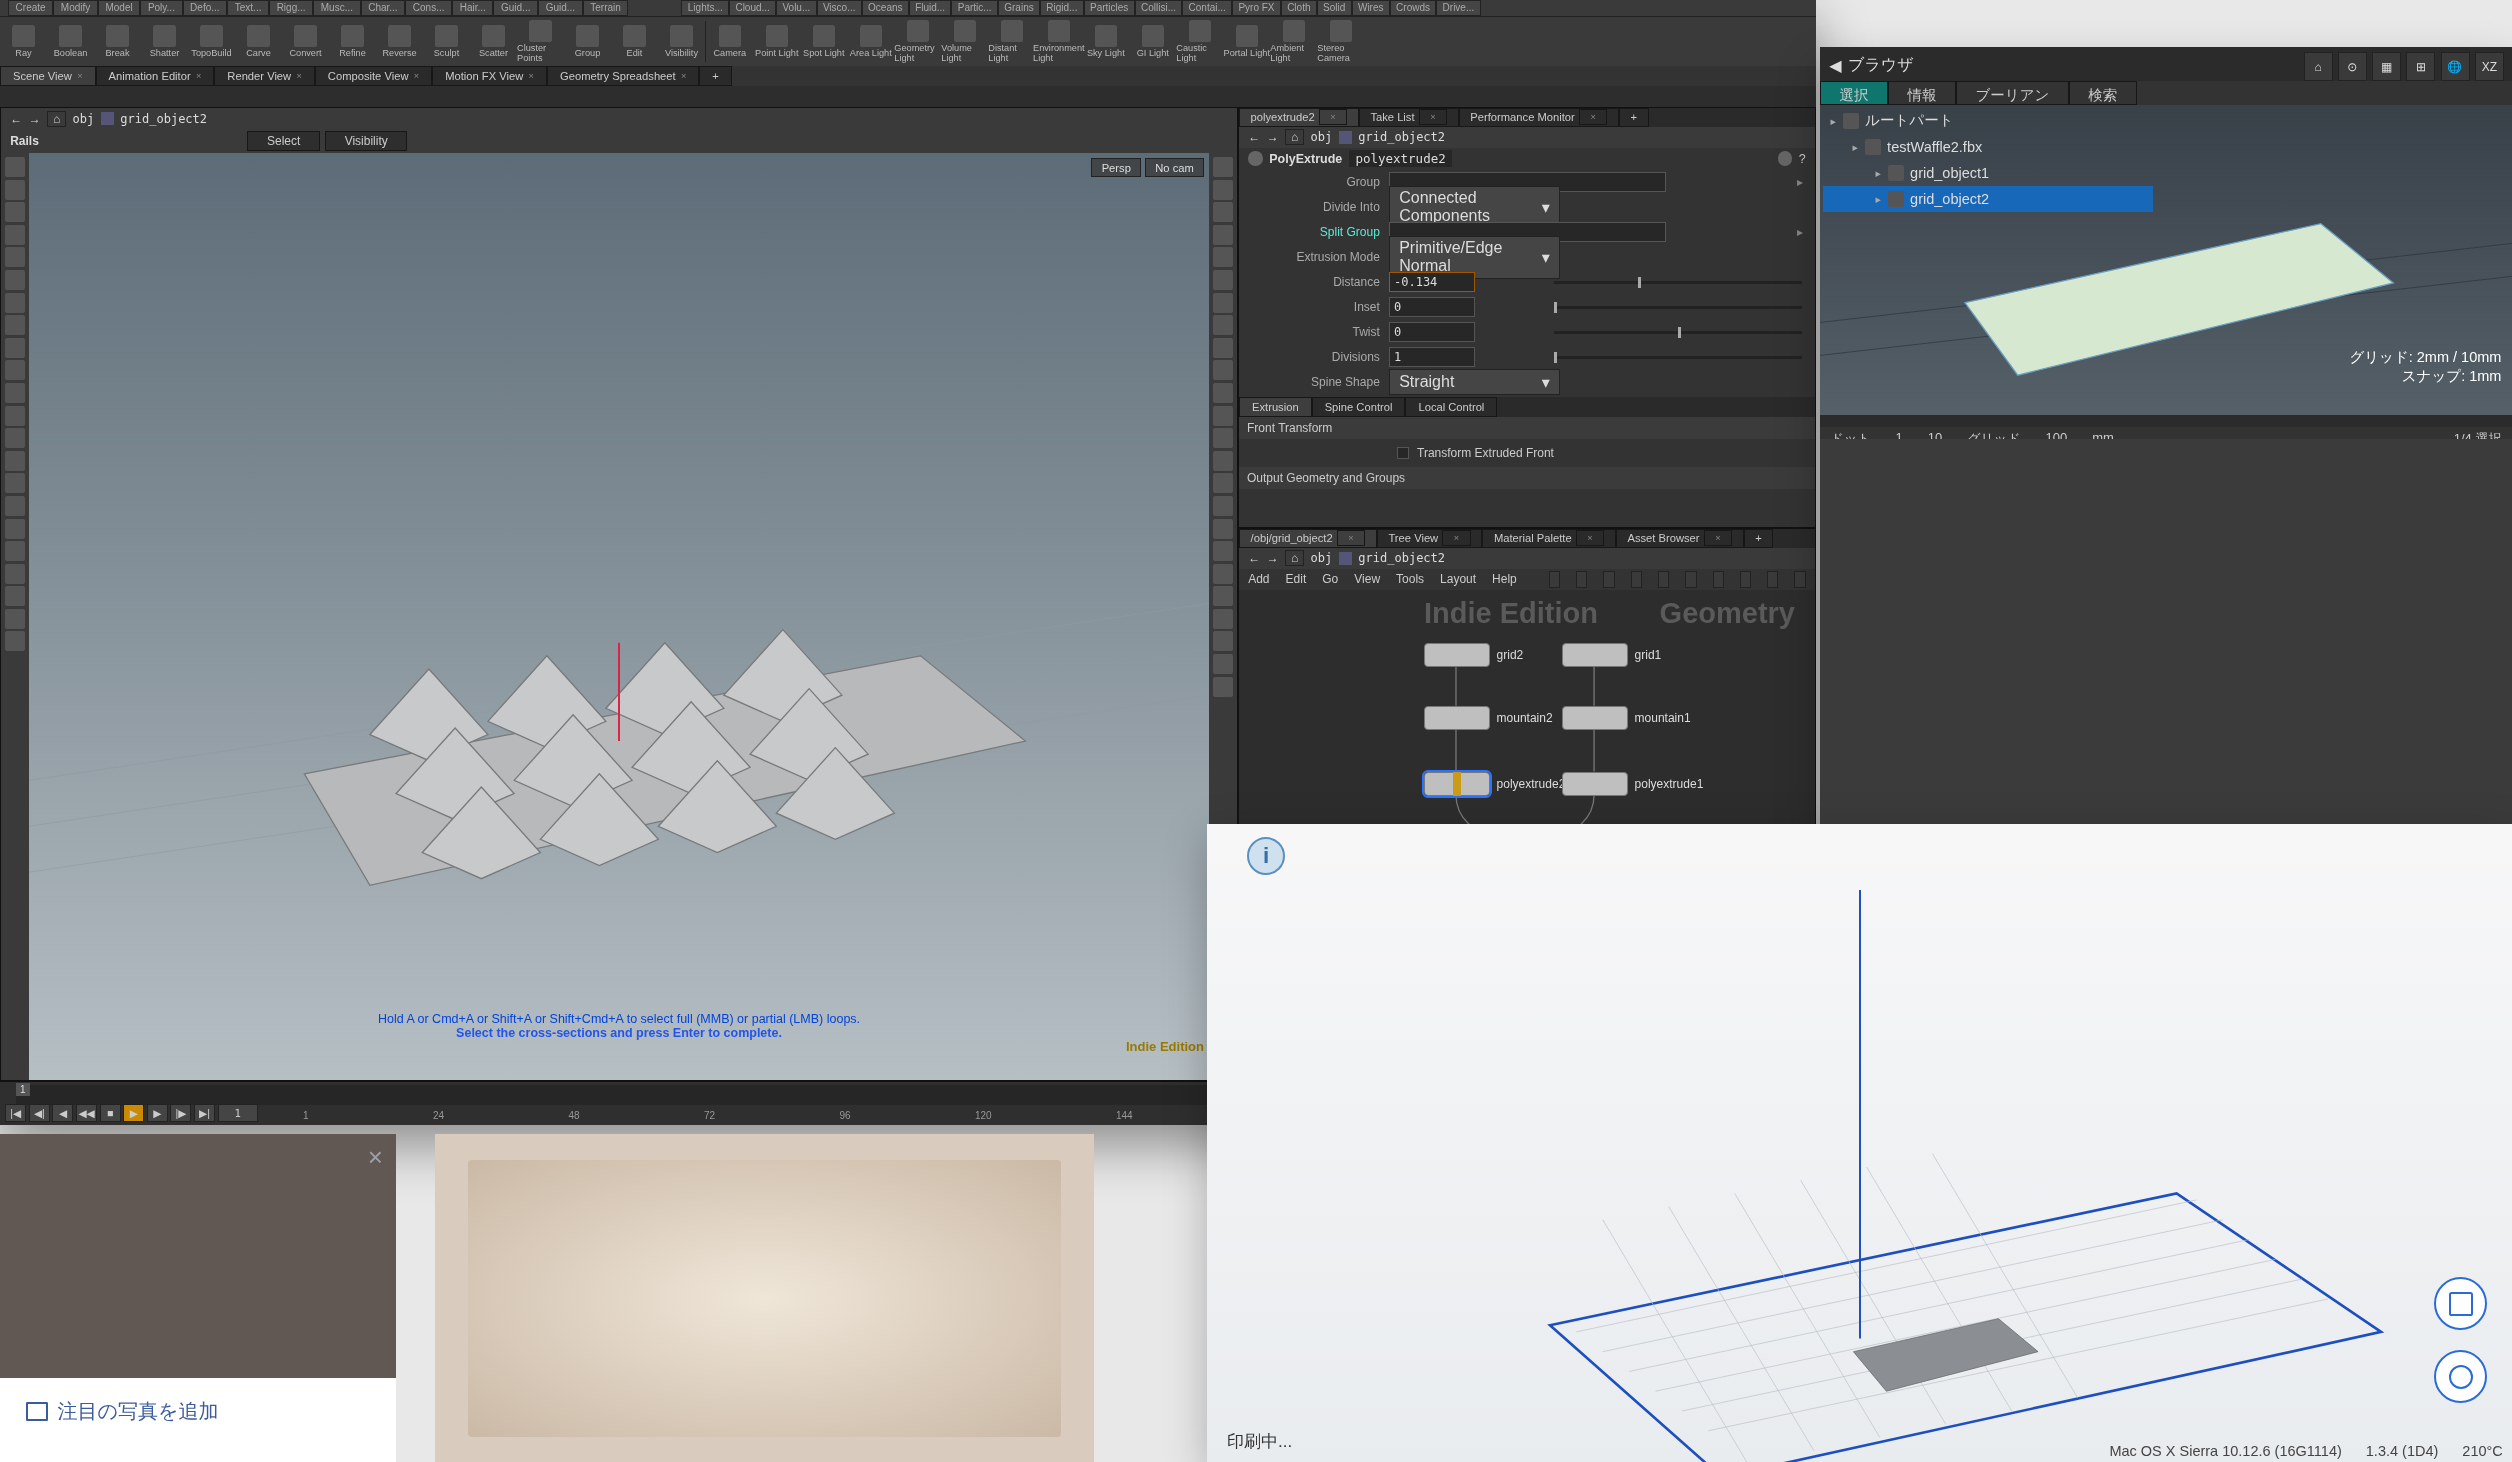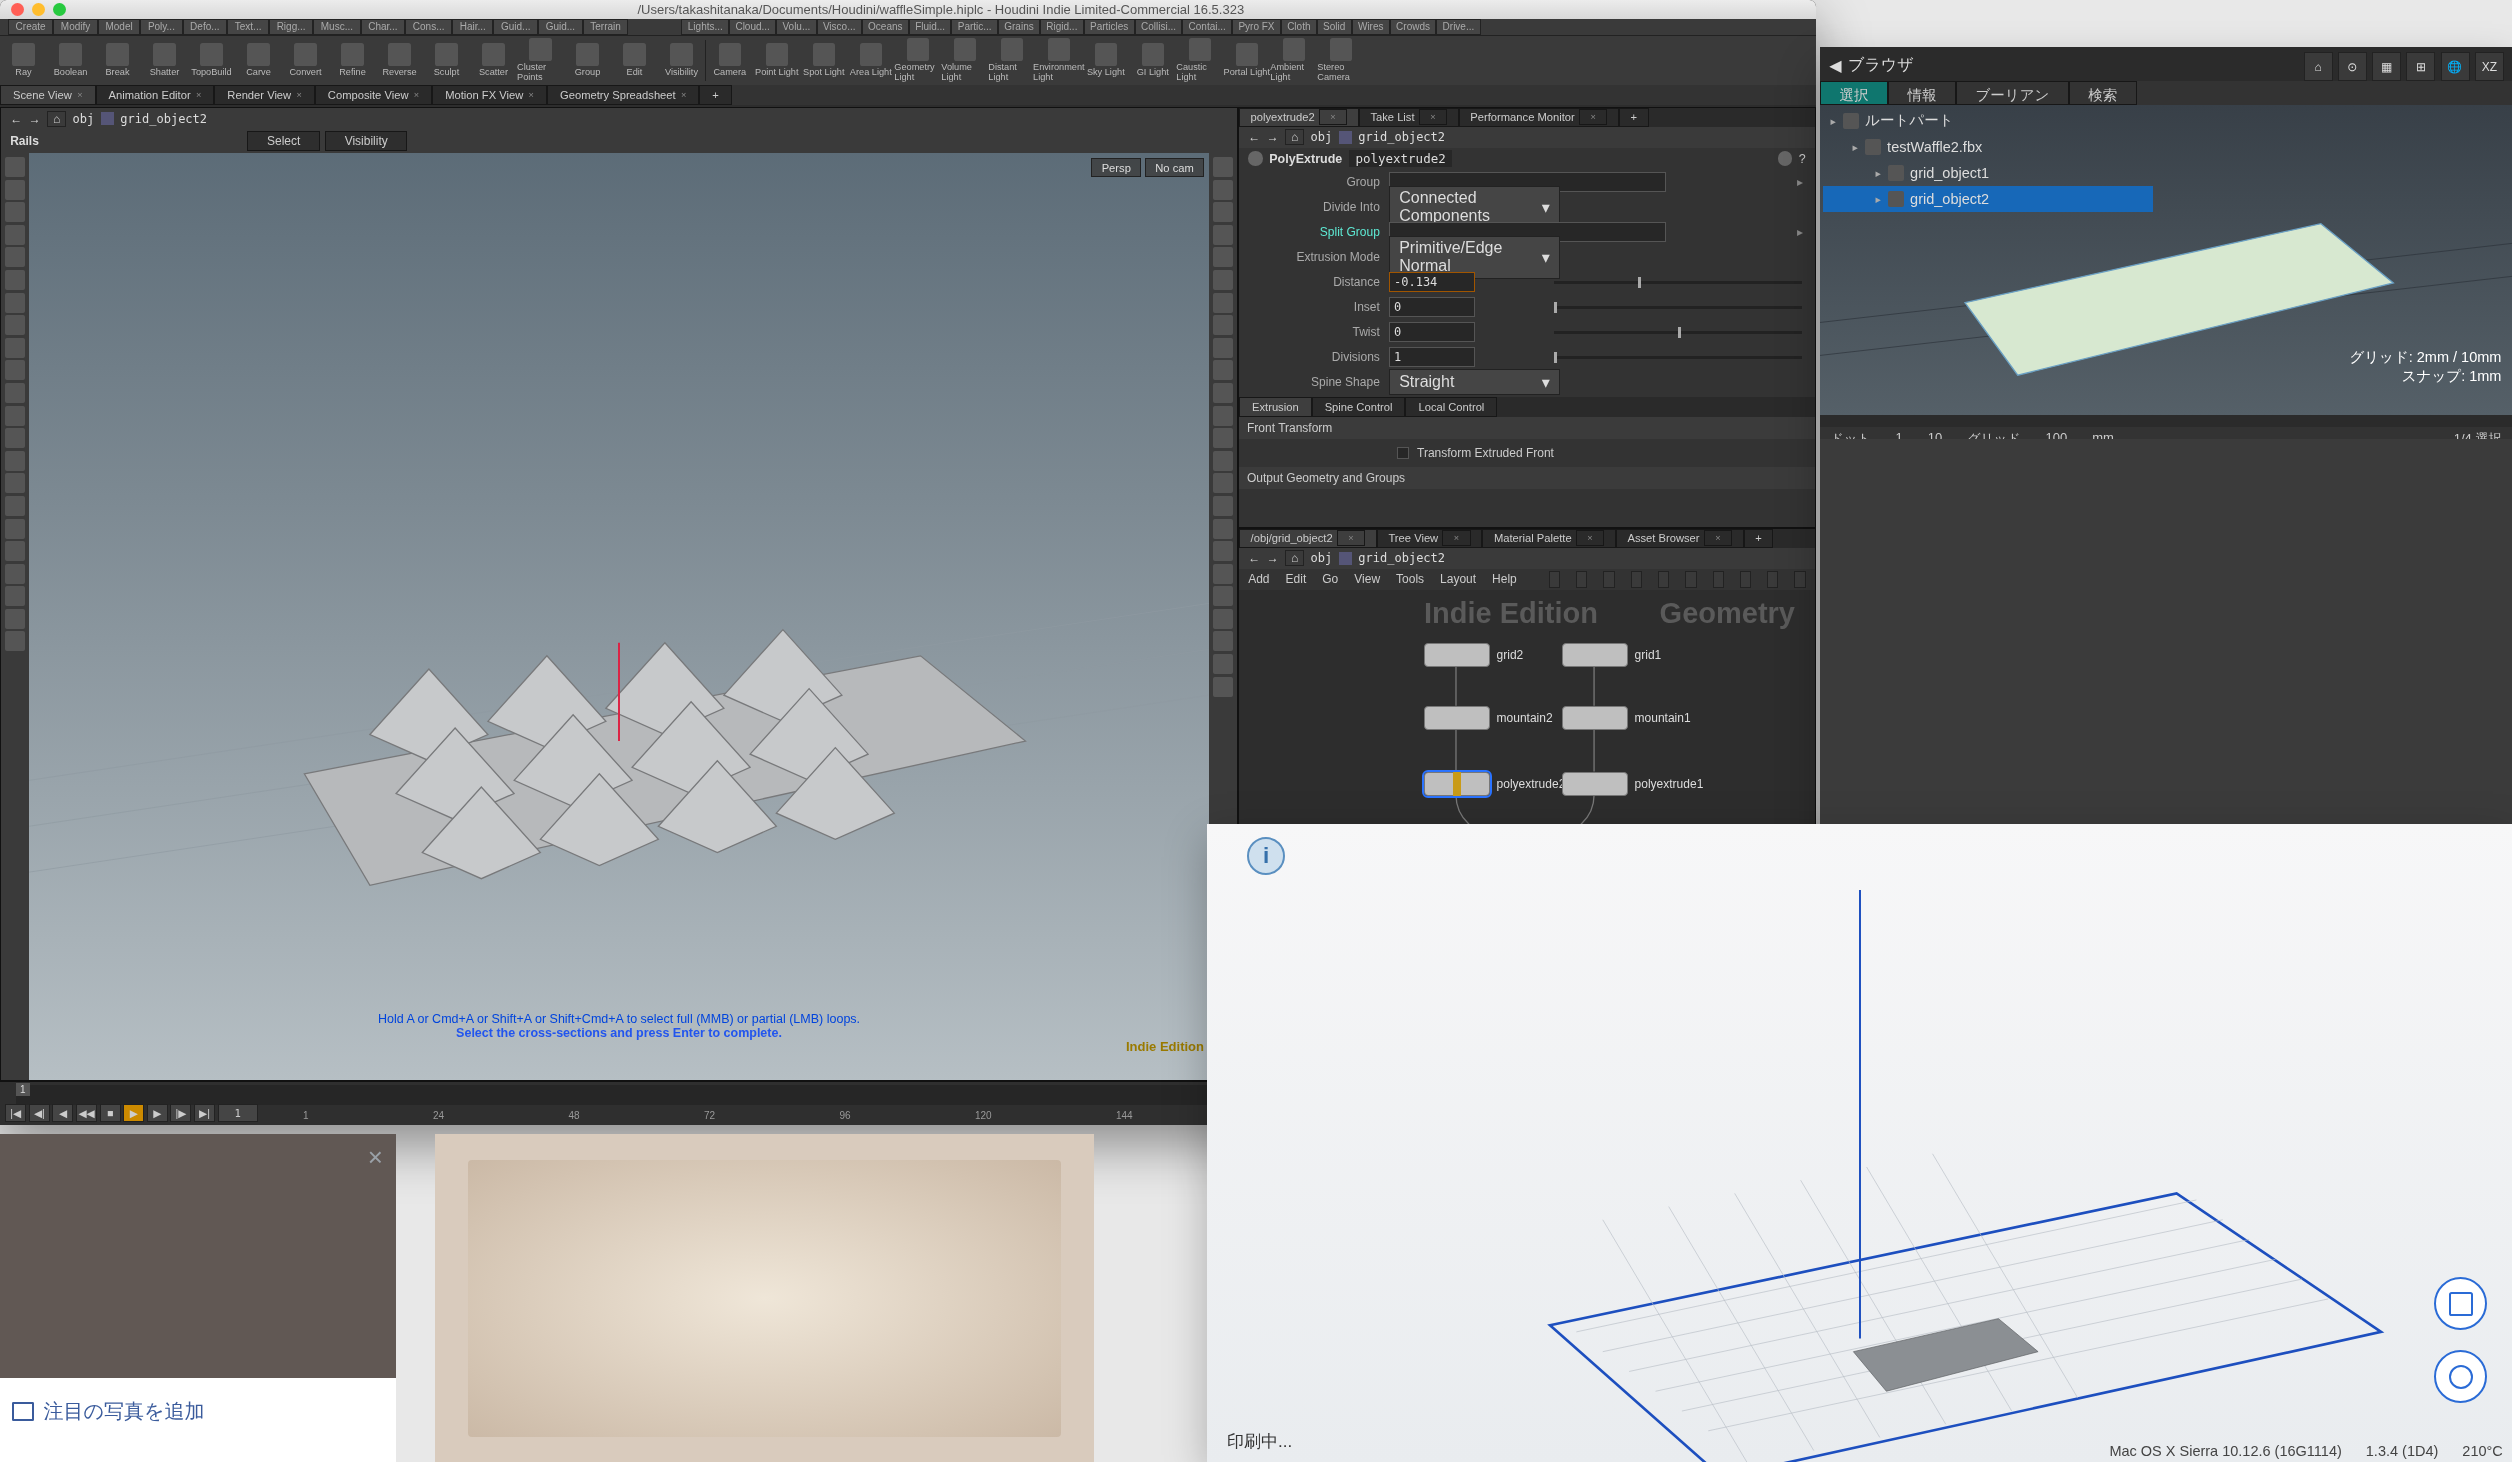--- a/index.html
+++ b/index.html
@@ -110,46 +110,38 @@
 #cura .info-i{position:absolute;top:13px;left:40px;width:38px;height:38px;border-radius:50%;background:#cfe0ee;border:2.6px solid #5a8fc0;color:#3670aa;font-size:22.4px;font-weight:800;display:flex;align-items:center;justify-content:center;}
 #cura .status{position:absolute;left:20px;bottom:9.2px;font-size:17px;color:#333;}
 #cura .round-btn{width:53px;height:53px;border-radius:50%;background:#fff;border:2.6px solid #2a6bd6;position:absolute;right:26px;display:flex;align-items:center;justify-content:center;}
 #cura .round-btn.b1{bottom:132px;} #cura .round-btn.b2{bottom:59px;}
 #cura .rb-ico{width:24px;height:24px;border:2px solid #2a6bd6;}
 
 
 #fbcard{position:absolute;left:0;top:1134px;width:396px;height:328px;background:#fff;}
 #fbcard .img{width:100%;height:244px;background:#8a7e78;display:flex;gap:6.6px;filter:brightness(.7);}
 #fbcard .close{position:absolute;top:8px;right:13px;color:#9aa1a8;font-size:26px;}
-#fbcard .add{display:flex;align-items:center;gap:9.2px;color:#3a5b9c;font-size:20px;padding:20px 12px;font-weight:500;}
+#fbcard .add{display:flex;align-items:center;gap:9.2px;color:#3a5b9c;font-size:20px;padding:20px 26px;font-weight:500;}
 .picico{width:22.4px;height:18.5px;border:2px solid #3a5b9c;border-radius:1.3px;}
 
 
 #photo{position:absolute;left:435px;top:1134px;width:659px;height:328px;background:#d9cbbd;display:flex;align-items:center;justify-content:center;}
 #photo .pimg{width:593px;height:277px;background:radial-gradient(#efe6d8,#cbb9a6);border-radius:4px;}
 
 
 #mac-status{position:absolute;right:9.2px;bottom:4px;font-size:14.5px;color:#444;display:flex;gap:24px;align-items:center;}
 
 
 .mono{font-family:Menlo,monospace;}
 .chip{width:26px;height:26px;border:0.7px solid #222;background:#3a3a3a;display:flex;align-items:center;justify-content:center;color:#ccc;font-size:12px;}
 </style>
 </head>
 <body>
 
 <div id="houdini">
-  <div class="titlebar">
-    <div class="traffic">
-      <span class="tr-red"></span>
-      <span class="tr-yel"></span>
-      <span class="tr-grn"></span>
-    </div>
-    <div class="titletext">/Users/takashitanaka/Documents/Houdini/waffleSimple.hiplc - Houdini Indie Limited-Commercial 16.5.323</div>
-  </div>
 
   <div style="height:16px;background:#3a3a3a;display:flex;font-size:10px;color:#aaa;padding-left:8px;">
       <span style="padding: 1.3px 6.6px; background: rgb(69, 69, 69); border: 0.7px solid rgb(34, 34, 34);">Create</span>
       <span style="padding: 1.3px 6.6px; background: rgb(69, 69, 69); border: 0.7px solid rgb(34, 34, 34);">Modify</span>
       <span style="padding: 1.3px 6.6px; background: rgb(69, 69, 69); border: 0.7px solid rgb(34, 34, 34);">Model</span>
       <span style="padding: 1.3px 6.6px; background: rgb(69, 69, 69); border: 0.7px solid rgb(34, 34, 34);">Poly...</span>
       <span style="padding: 1.3px 6.6px; background: rgb(69, 69, 69); border: 0.7px solid rgb(34, 34, 34);">Defo...</span>
       <span style="padding: 1.3px 6.6px; background: rgb(69, 69, 69); border: 0.7px solid rgb(34, 34, 34);">Text...</span>
       <span style="padding: 1.3px 6.6px; background: rgb(69, 69, 69); border: 0.7px solid rgb(34, 34, 34);">Rigg...</span>
       <span style="padding: 1.3px 6.6px; background: rgb(69, 69, 69); border: 0.7px solid rgb(34, 34, 34);">Musc...</span>

